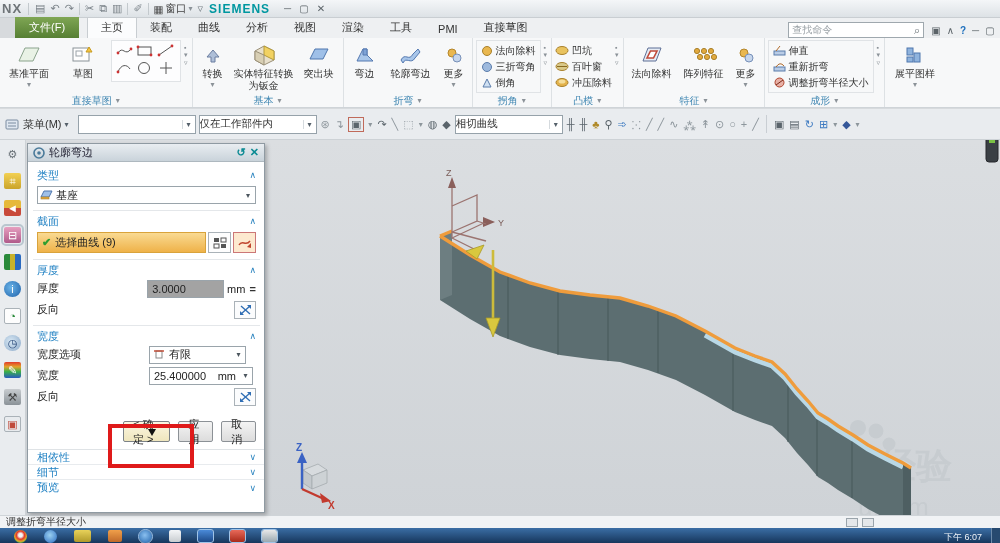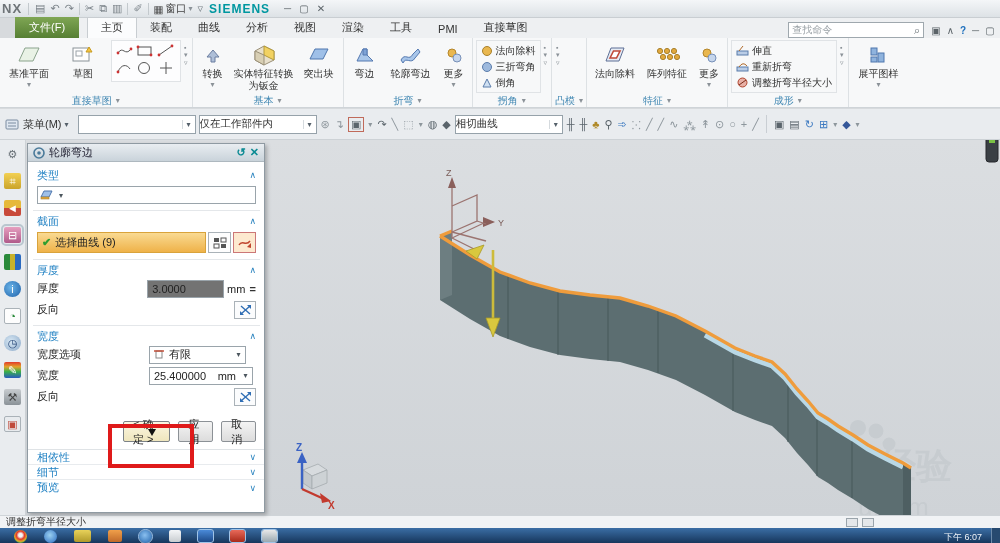--- a/index.html
+++ b/index.html
@@ -338,20 +338,42 @@
           </div>
       </div>
       <div class="rgroup-label">
         <span>拐角</span>
           <span class="c">▾</span>
       </div>
     </div>
 
     <div class="rgroup">
       <div class="rgroup-body">
+        <div class="smalllist">
+          <div class="smallitem">
+            <svg width="14" height="11">
+                <ellipse cx="7" cy="5.5" rx="6" ry="4" fill="#e9c35f" stroke="#a9812c"></ellipse>
+              </svg>
+            <span>凹坑</span>
+          </div>
+          <div class="smallitem">
+            <svg width="14" height="11">
+                <ellipse cx="7" cy="5.5" rx="6" ry="4" fill="#d9c98a" stroke="#a9812c"></ellipse>
+                <line x1="2" y1="5.5" x2="12" y2="5.5" stroke="#8a6a20"></line>
+              </svg>
+            <span>百叶窗</span>
+          </div>
+          <div class="smallitem">
+            <svg width="14" height="11">
+                <ellipse cx="7" cy="5.5" rx="6" ry="4" fill="#e3b24a" stroke="#a9812c"></ellipse>
+                <ellipse cx="7" cy="4.5" rx="3.4" ry="2" fill="#f4dd9a"></ellipse>
+              </svg>
+            <span>冲压除料</span>
+          </div>
+        </div>
         <div class="dropcol">
             <span>▪</span>
             <span>▾</span>
             <span>▿</span>
           </div>
       </div>
       <div class="rgroup-label">
         <span>凸模</span>
           <span class="c">▾</span>
       </div>
@@ -631,20 +653,21 @@
           <span class="h">类型</span>
           <span class="ch">∧</span>
         </div>
         <div class="combo2">
           <span class="ic">
             <svg width="13" height="11">
                 <polygon points="1,8 4,2 12,2 9,8" fill="#9fc0e8" stroke="#4f77ae"></polygon>
                 <rect x="1" y="8" width="8" height="2" fill="#e2a93e" stroke="#a9812c" stroke-width="0.6"></rect>
               </svg>
           </span>
+          <span class="val">基座</span>
           <span class="arr">▾</span>
         </div>
 
         <div class="sep"></div>
         <div class="sec-head">
           <span class="h">截面</span>
           <span class="ch">∧</span>
         </div>
         <div class="selrow">
           <div class="selfield">
@@ -667,21 +690,21 @@
           </div>
         </div>
 
         <div class="sep"></div>
         <div class="sec-head">
           <span class="h">厚度</span>
           <span class="ch">∧</span>
         </div>
         <div class="frow">
           <span class="lbl">厚度</span>
-          <span class="valfield" style="width:78px; background:#737373">
+          <span class="valfield" style="width:78px; background:#a3a3a3">
             <span class="num">3.0000</span>
           </span>
           <span class="valfield" style="border:none; width:26px">
             <span class="unit">mm</span>
           </span>
           <span style="margin-left:auto; color:#333; font-weight:bold">=</span>
         </div>
         <div class="frow">
           <span class="lbl">反向</span>
           <span class="revbtn">

